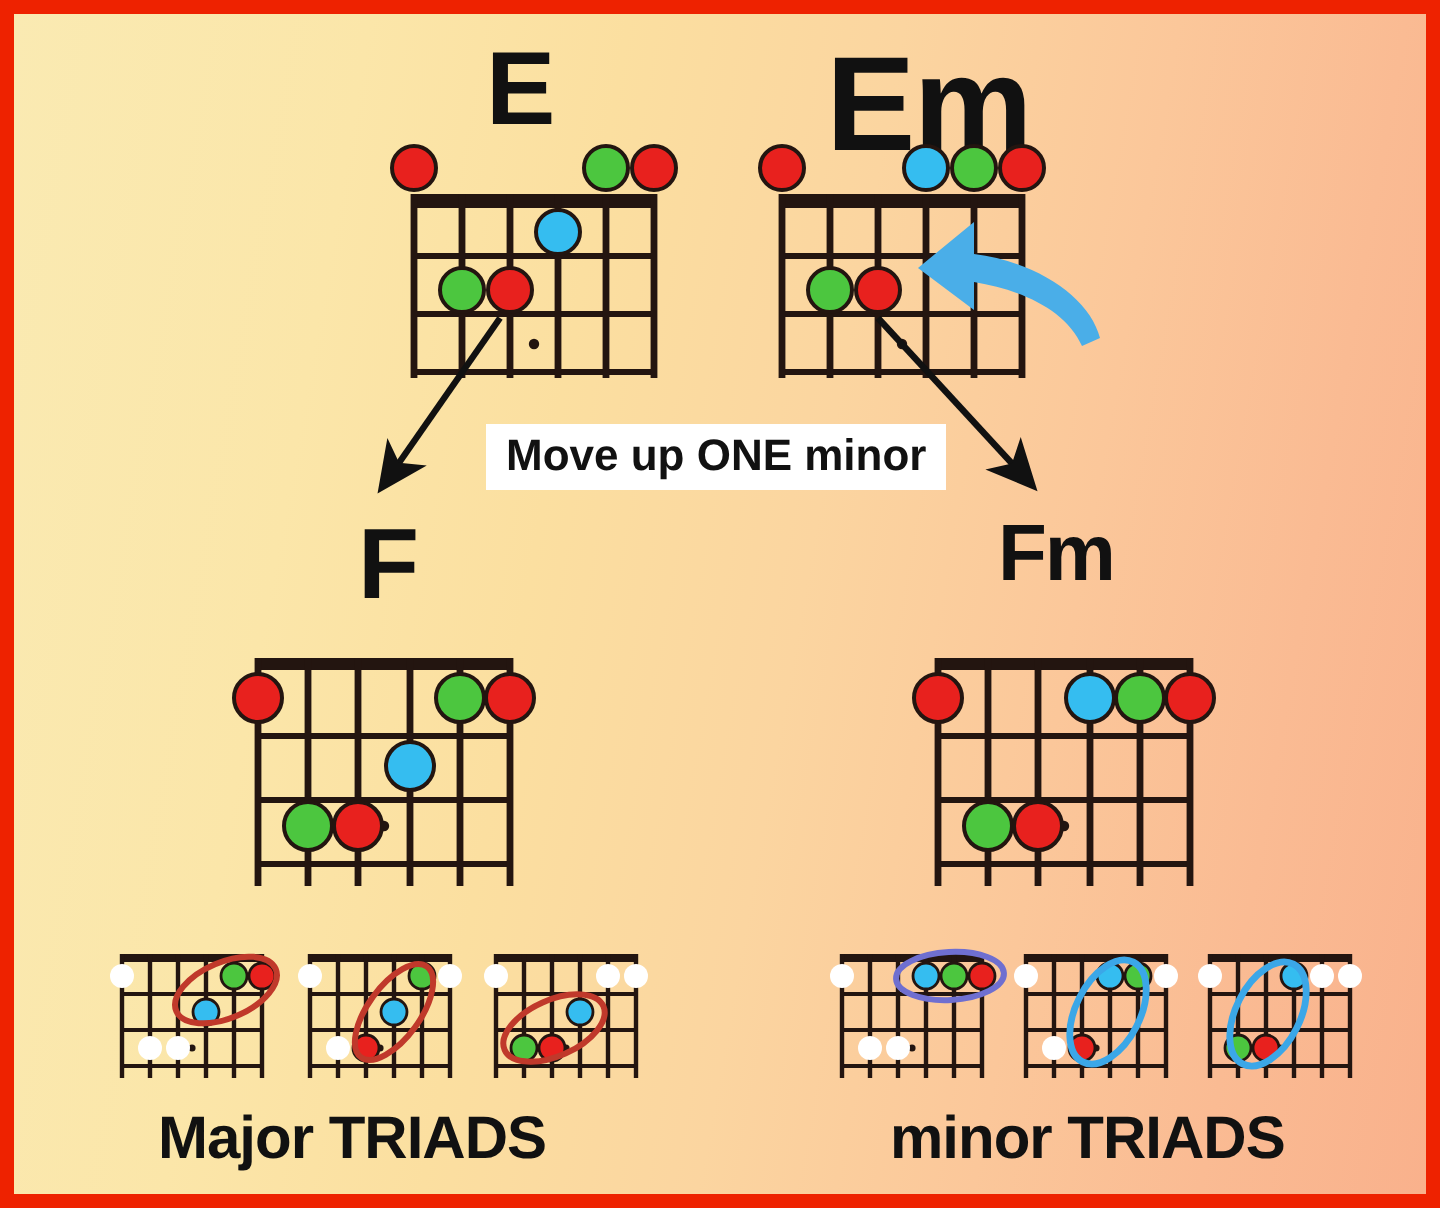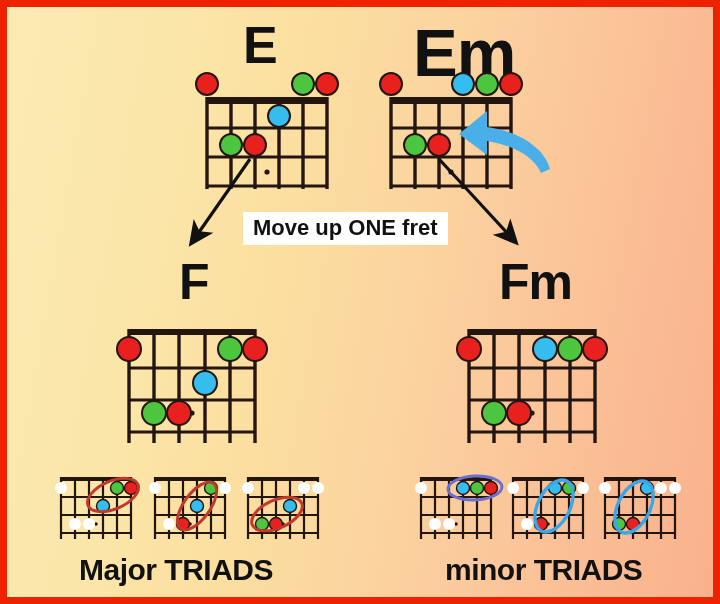--- a/index.html
+++ b/index.html
@@ -143,24 +143,24 @@
   <svg id="arrows" viewBox="0 0 706 590" aria-hidden="true">
     <defs>
       <marker id="ahead" markerWidth="9" markerHeight="9" refX="4" refY="4.3" orient="auto" markerUnits="strokeWidth">
         <path d="M0.5,0.5 L8.5,4.3 L0.5,8 L2.6,4.3 Z" fill="#111111"></path>
       </marker>
     </defs>
     <line x1="243" y1="152" x2="190" y2="228" stroke="#111111" stroke-width="3.2" marker-end="url(#ahead)"></line>
     <line x1="432" y1="152" x2="502" y2="228" stroke="#111111" stroke-width="3.2" marker-end="url(#ahead)"></line>
   </svg>
 
-  <div id="move-label" style="left:236px; top:205px;">Move up ONE fret</div>
+  <div id="move-label" style="left:236px; top:205px;">Move up ONE minor</div>
 
   <div class="chord-title" style="left:172px; top:250px; font-size:50px;">F</div>
-  <div class="chord-title" style="left:492px; top:250px; font-size:50px;">Fm</div>
+  <div class="chord-title" style="left:492px; top:250px; font-size:40px;">Fm</div>
 
   <div class="chord-box" style="left:110px; top:318px;">
     <svg width="150" height="120" viewBox="0 0 150 120" aria-hidden="true">
       <rect x="12" y="4" width="126" height="6" fill="#231510"></rect>
       <line x1="12" y1="43" x2="138" y2="43" stroke="#231510" stroke-width="3"></line>
       <line x1="12" y1="75" x2="138" y2="75" stroke="#231510" stroke-width="3"></line>
       <line x1="12" y1="107" x2="138" y2="107" stroke="#231510" stroke-width="3"></line>
       <line x1="12" y1="4" x2="12" y2="118" stroke="#231510" stroke-width="3.4"></line>
       <line x1="37" y1="4" x2="37" y2="118" stroke="#231510" stroke-width="3.4"></line>
       <line x1="62" y1="4" x2="62" y2="118" stroke="#231510" stroke-width="3.4"></line>

